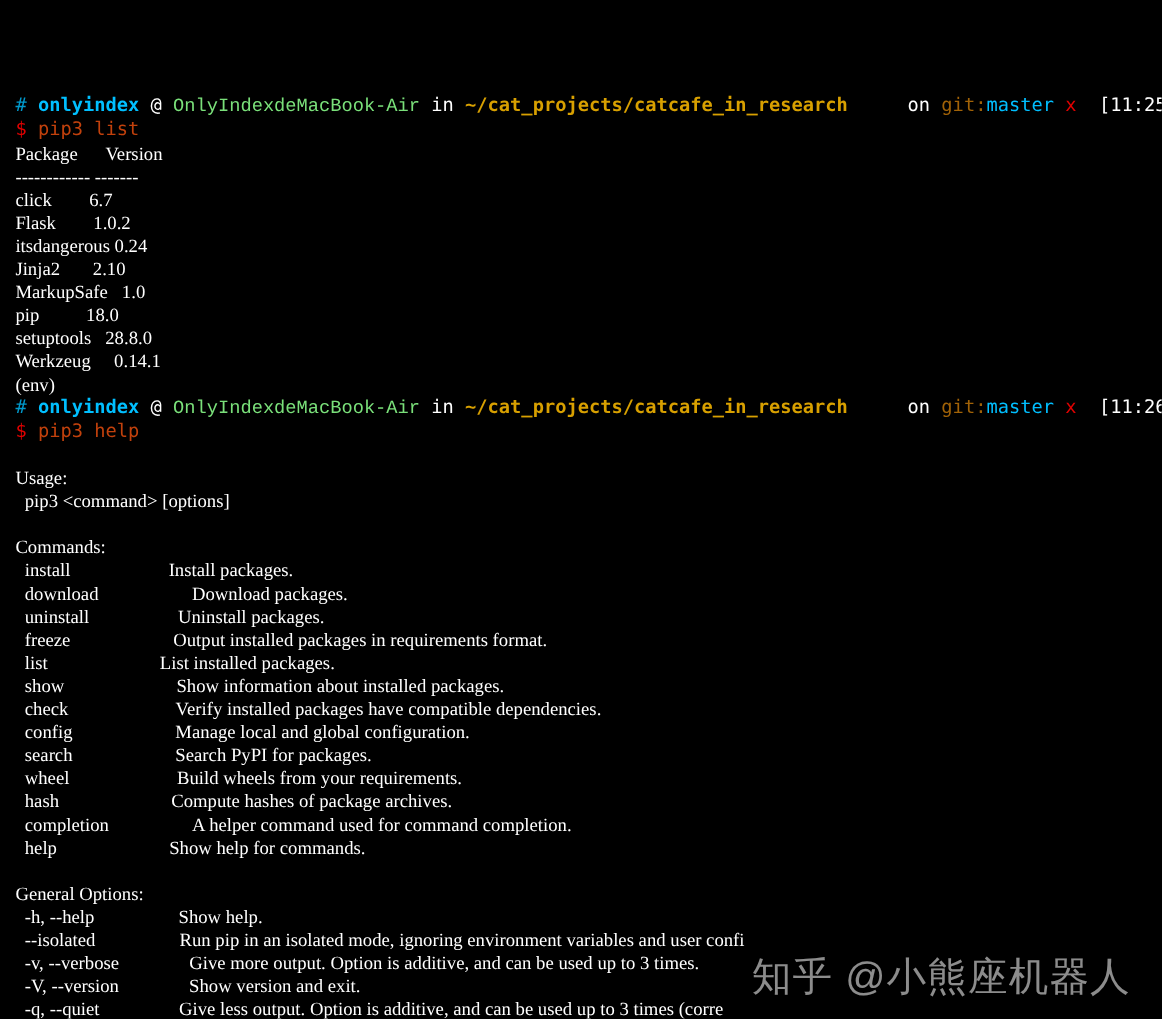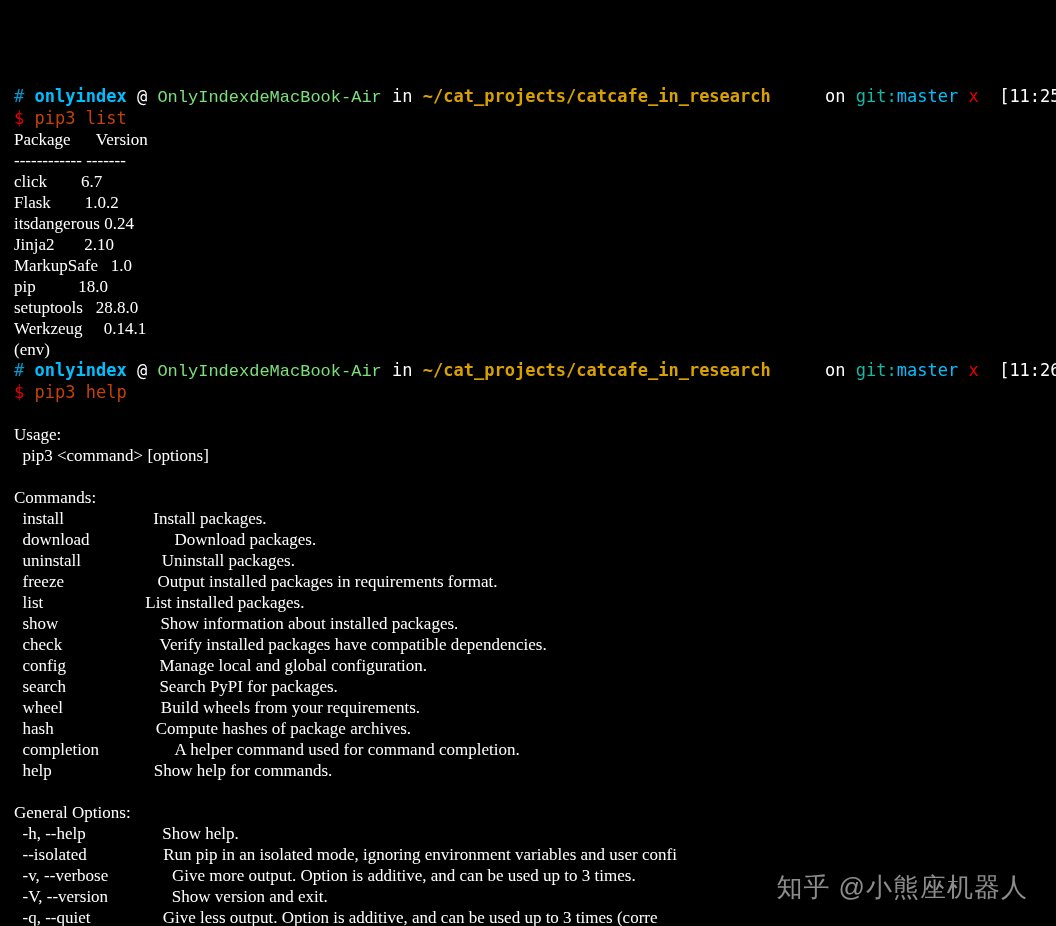--- a/index.html
+++ b/index.html
@@ -16,33 +16,33 @@
       height: 926px;
     }
     .line { display: block; }
     .hash { color: #009acd; }
     .user { color: #00bfff; font-weight: bold; }
     .at { color: #fff; }
     .host { color: #7ae07a; font-family: Liberation Mono, monospace; }
     .in { color: #fff; margin-top: 20px; }
     .path { color: #d8a000; font-weight: bold; }
     .on { color: #fff; margin-left: 44px; }
-    .git { color: #14b8a6; }
+    .git { color: #a16207; }
     .branch { color: #00bfff; }
     .xmark { color: #e00000; }
     .time { color: #fff; }
     .dollar { color: #e00000; }
     .cmd { color: #c2410c; }
     .white { color: #fff; font-family: Liberation Serif, serif; }
     .watermark {
       position: absolute;
       right: 28px;
       bottom: 28px;
       color: rgba(255,255,255,0.55);
-      font-size: 26px;
+      font-size: 36px;
       font-family: sans-serif;
       letter-spacing: 1px;
       pointer-events: none;
     }
   </style>
 </head>
 <body>
 
 
 

